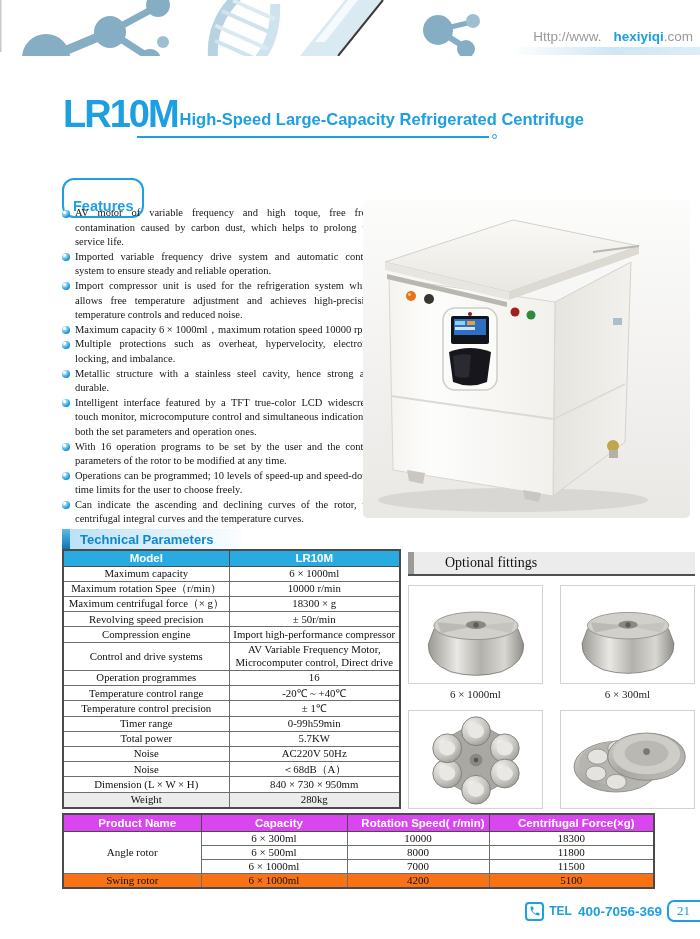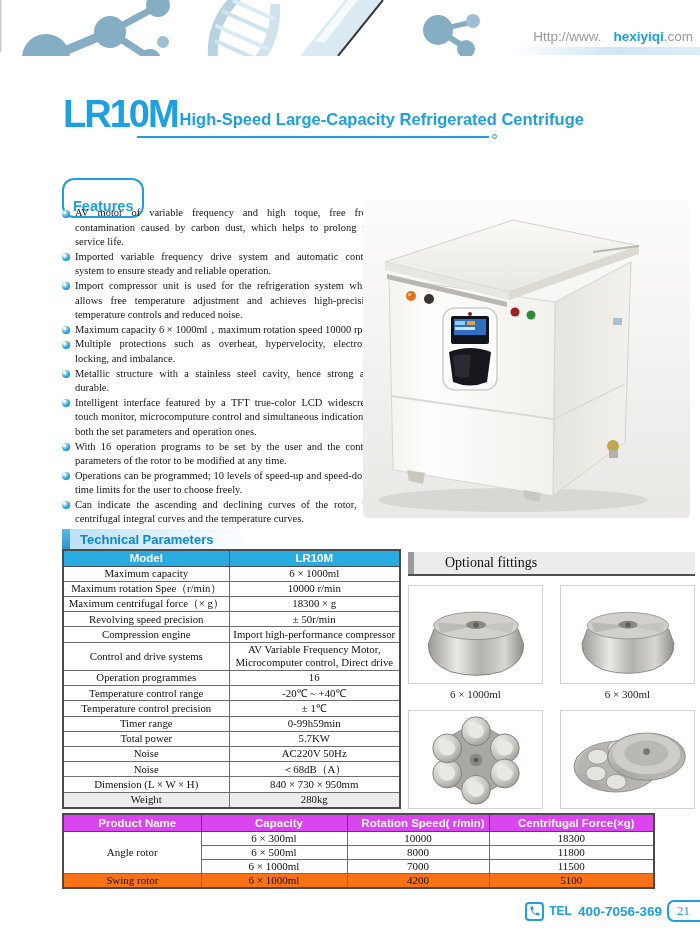--- a/index.html
+++ b/index.html
@@ -29,21 +29,21 @@
   .features-list { position:absolute; left:62px; top:206px; width:313px; list-style:none; }
   .features-list li { position:relative; padding-left:13px; font-size:10.5px; line-height:14.6px; color:#151515; text-align:justify; }
   .features-list .bullet { position:absolute; left:0; top:3.5px; width:8px; height:8px; border-radius:50%;
     background:radial-gradient(circle at 32% 30%, #ffffff 0 1px, #9ed6f2 25%, #1d9fe1 62%, #0b6aa8 100%); }
 
   
   .product-photo { position:absolute; left:363px; top:200px; width:327px; height:318px; border-radius:5px;
     background:linear-gradient(180deg,#fcfcfb 0%, #f2f1ef 55%, #e9e8e5 100%); }
 
   
-  .tech-heading { position:absolute; left:62px; top:529px; width:180px; height:36px; display:flex; align-items:stretch;
+  .tech-heading { position:absolute; left:62px; top:529px; width:180px; height:21px; display:flex; align-items:stretch;
     background:linear-gradient(to right, #b9e0f5, rgba(233,246,252,0.15)); }
   .tech-heading .bar { width:8px; background:linear-gradient(180deg,#5cbbe9,#0d6fb2); }
   .tech-heading .txt { font-family:"Liberation Sans",sans-serif; font-weight:bold; font-size:13px; color:#0d87cf;
     line-height:21px; padding-left:10px; }
   .fittings-heading { position:absolute; left:408px; top:552px; width:287px; height:24px; background:#ececec;
     border-bottom:2px solid #4f4f4f; display:flex; align-items:stretch; }
   .fittings-heading .bar { width:6px; background:#9b9b9b; }
   .fittings-heading .txt { font-family:"Liberation Serif",serif; font-size:14px; color:#101010; line-height:22px; padding-left:9px;margin-left:22px; }
 
   

